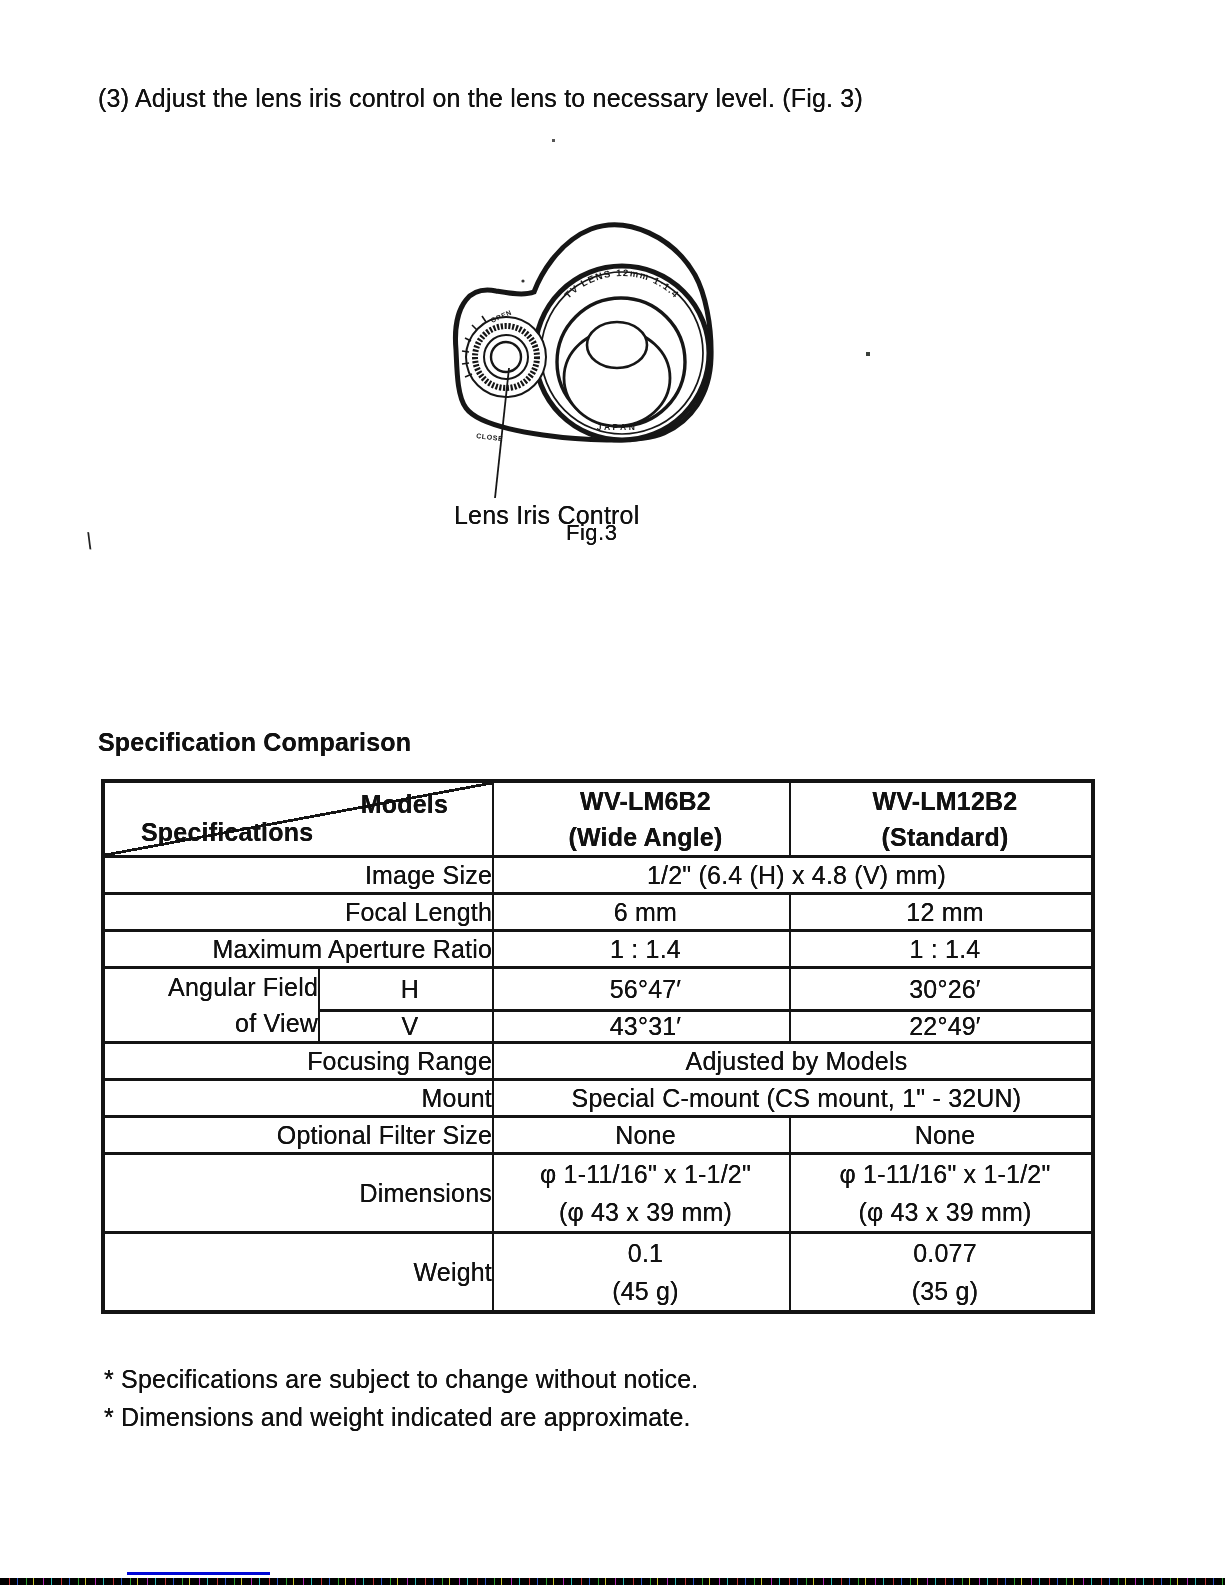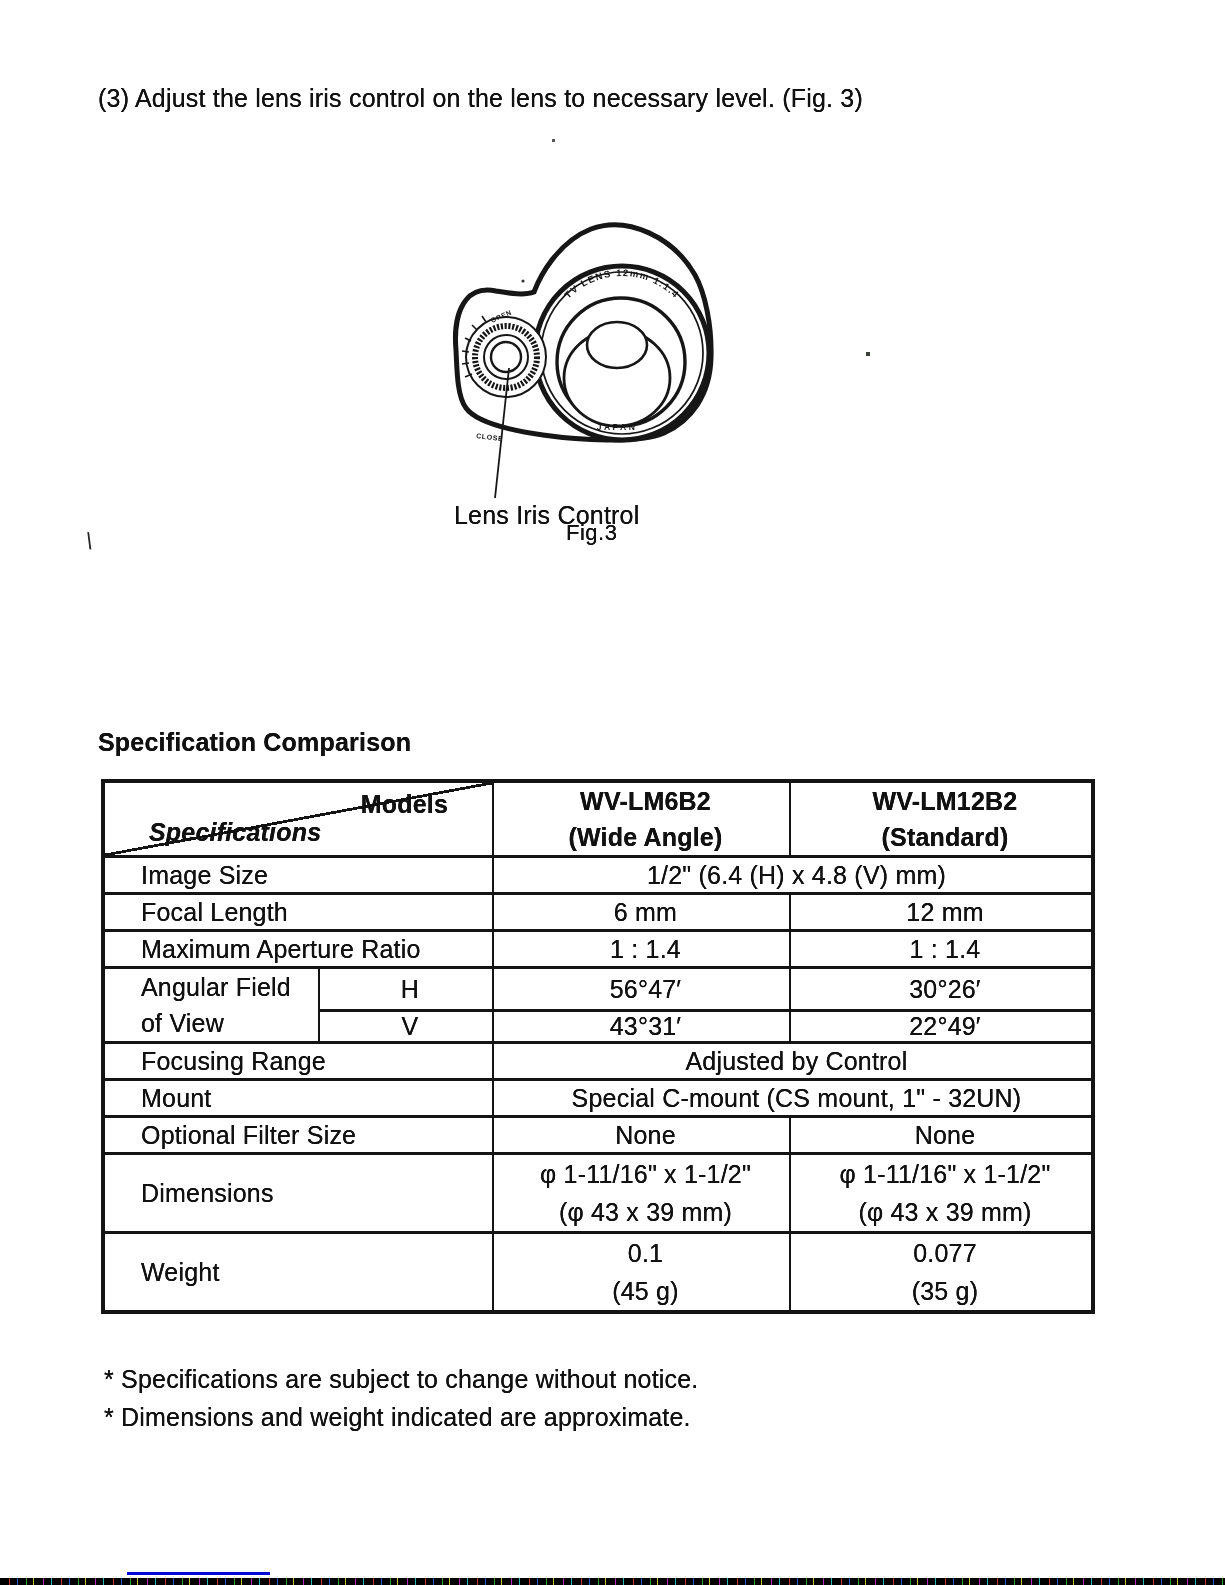--- a/index.html
+++ b/index.html
@@ -48,43 +48,43 @@
     border: 4px solid #141414;
   }
   .spec-table td {
     border: 2px solid #141414;
     border-top-width: 3px; border-bottom-width: 3px;
     font-size: 25px;
     vertical-align: middle;
     overflow: hidden;
     padding-left: 8px;
   }
-  .spec-table td.label { text-align: left; padding-left: 36px; }
+  .spec-table td.label { text-align: right; padding-left: 36px; }
   .spec-table td.val { text-align: center; }
   .spec-table td.bold, .spec-table .bold { font-weight: bold; }
   .h79 { height: 71px; }  
   .h43 { height: 37px; }
   .h38 { height: 32px; margin-top: 44px; }
   .h78 { height: 72px; }
 
   td.diag {
     position: relative; padding: 0;
     background:
       linear-gradient(to bottom right,
         transparent calc(50% - 1.4px), #141414 calc(50% - 1.4px),
         #141414 calc(50% + 1.4px), transparent calc(50% + 1.4px));
     text-align: center;
   }
   .diag-models {
     position: absolute; right: 44px; top: 7px;
     font-size: 25px; font-weight: bold;
   }
   .diag-specs {
-    position: absolute; left: 44px; bottom: 8px;
-    font-size: 25px; font-weight: bold; font-style: italic;
+    position: absolute; left: 36px; bottom: 8px;
+    font-size: 25px; font-weight: bold;
   }
   .two-line { line-height: 36px; }
   .cell-lines { line-height: 38px; }
 
   .footnotes {
     position: absolute; left: 104px; top: 1360px;
     font-size: 25px; line-height: 38px;
   }
 
   .blue-line {
@@ -221,21 +221,21 @@
       <td class="val txt">30°26′</td>
     </tr>
     <tr>
       <td class="val h38 txt">V</td>
       <td class="val txt">43°31′</td>
       <td class="val txt">22°49′</td>
     </tr>
 
     <tr>
       <td class="label h43 txt" colspan="2">Focusing Range</td>
-      <td class="val txt" colspan="2">Adjusted by Control</td>
+      <td class="val txt" colspan="2">Adjusted by Models</td>
     </tr>
 
     <tr>
       <td class="label h43 txt" colspan="2">Mount</td>
       <td class="val txt" colspan="2">Special C-mount (CS mount, 1" - 32UN)</td>
     </tr>
 
     <tr>
       <td class="label h43 txt" colspan="2">Optional Filter Size</td>
       <td class="val txt">None</td>

